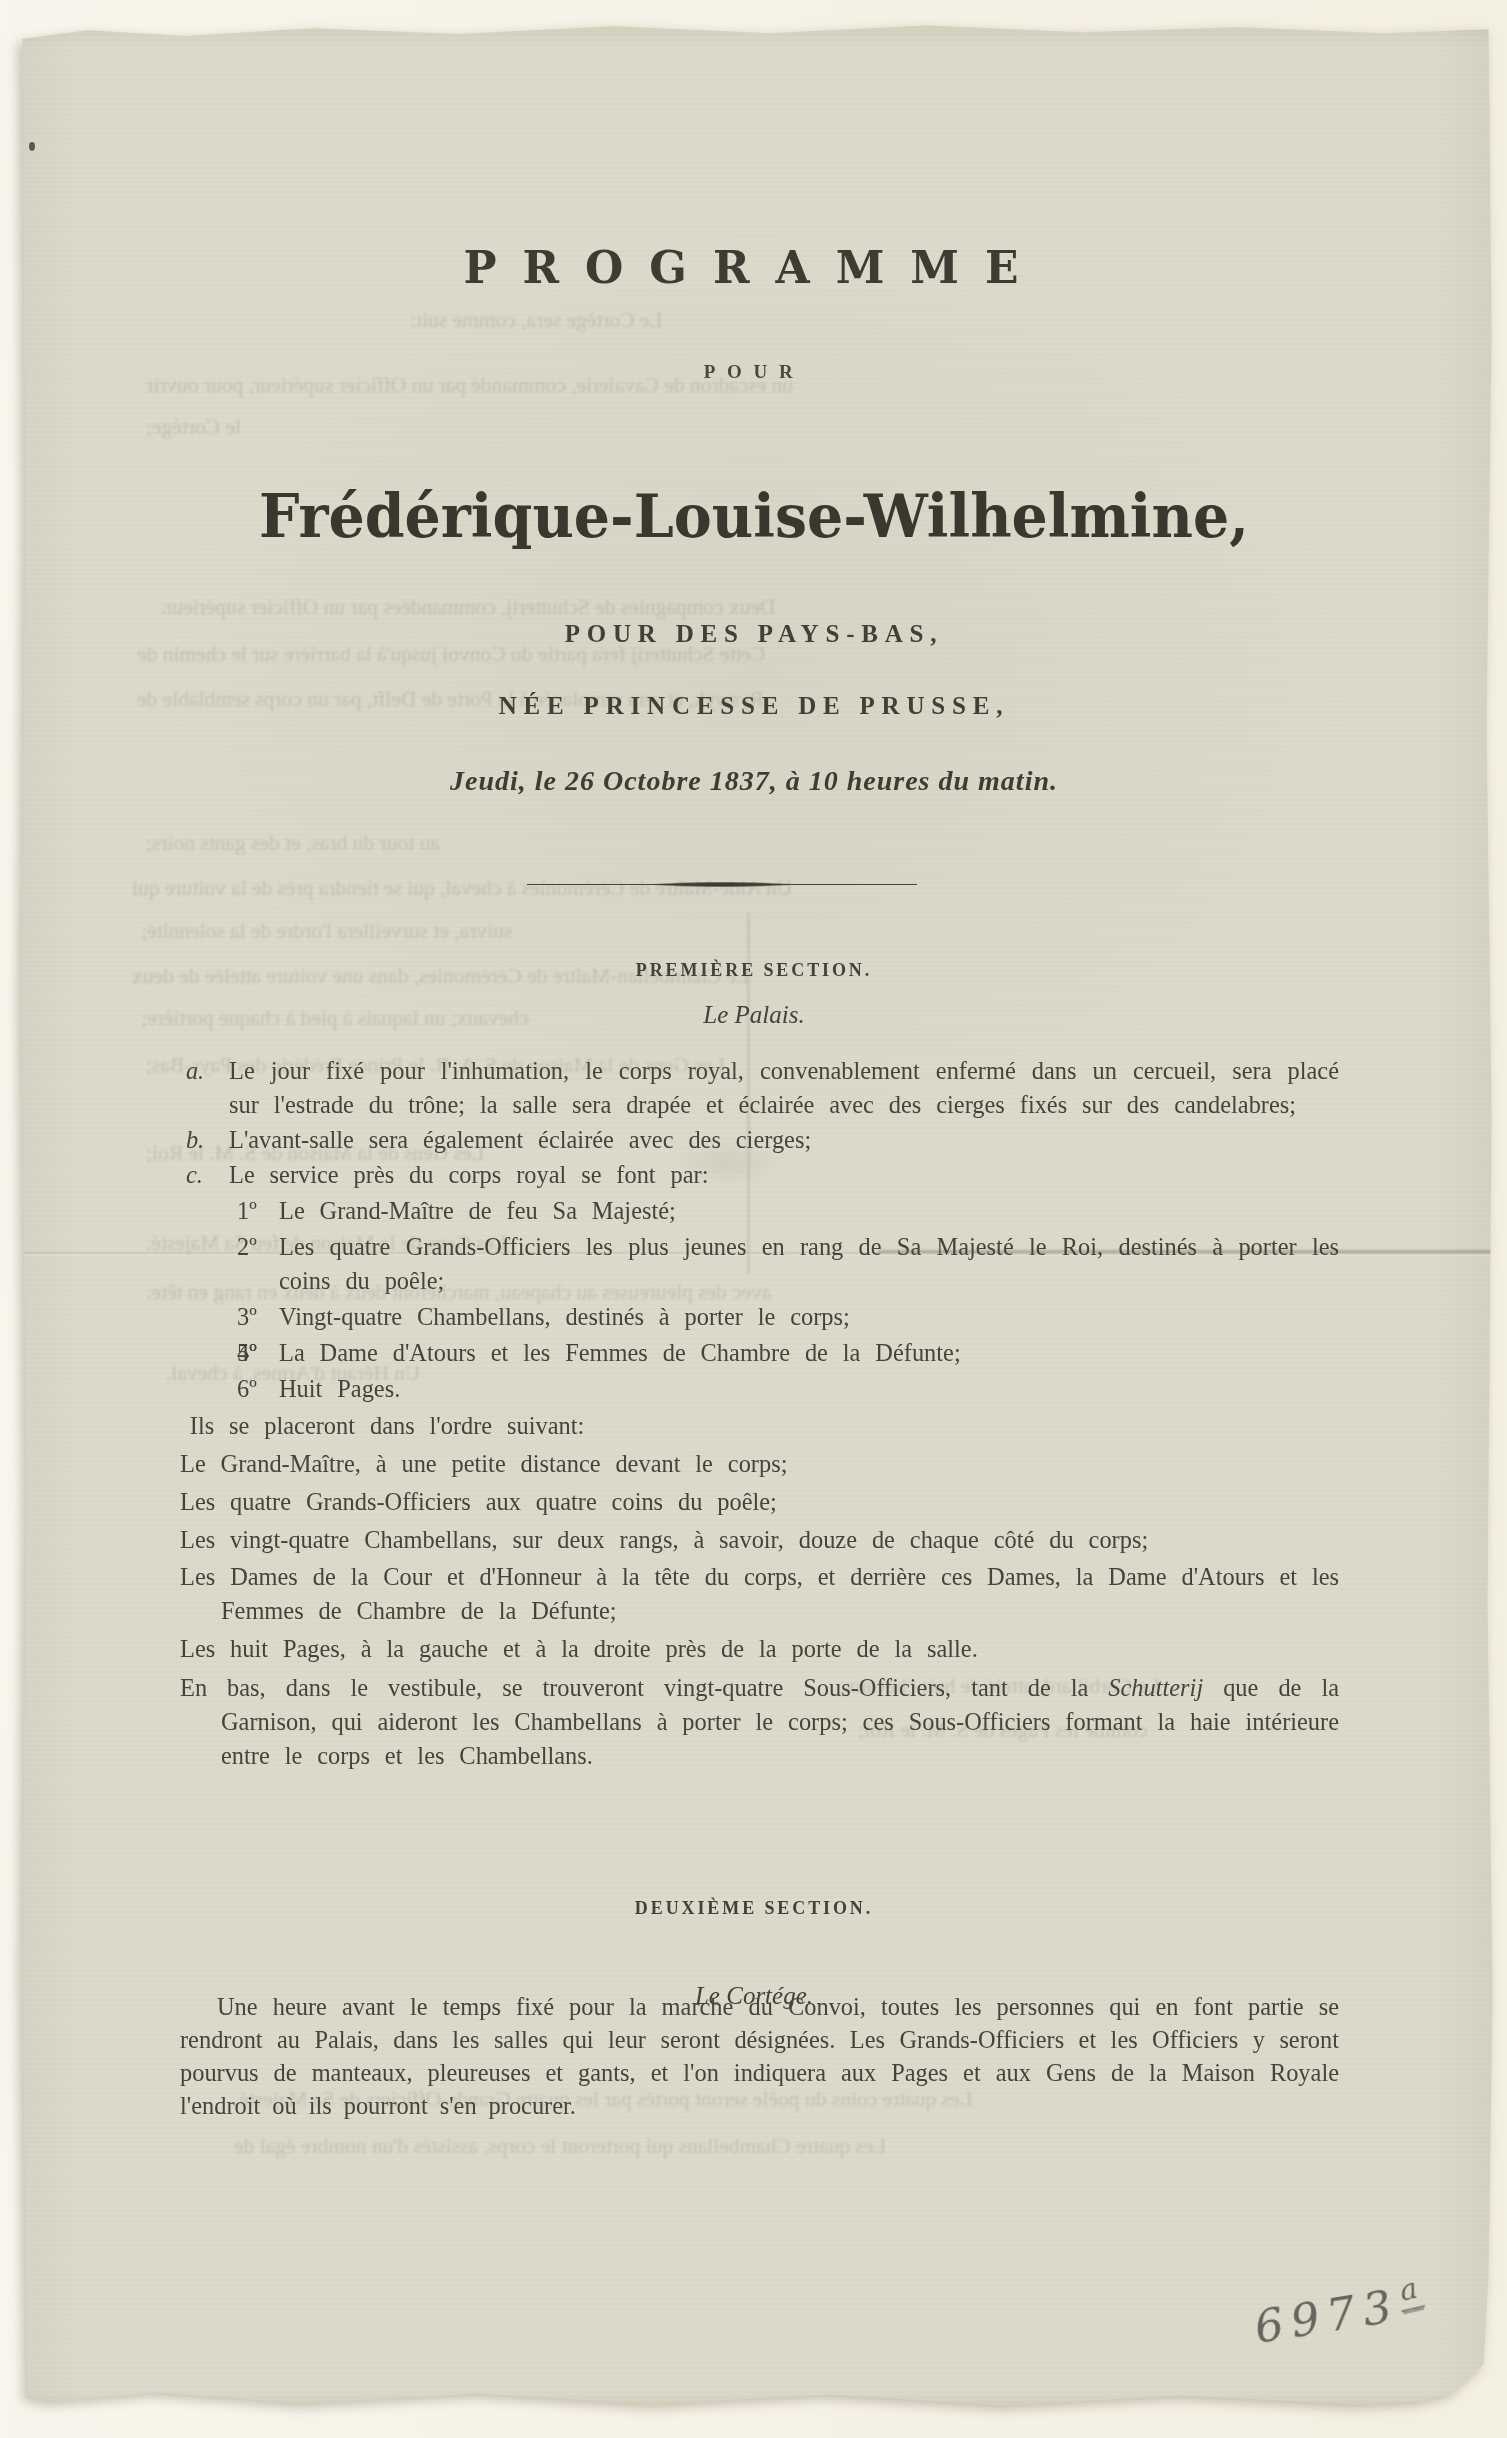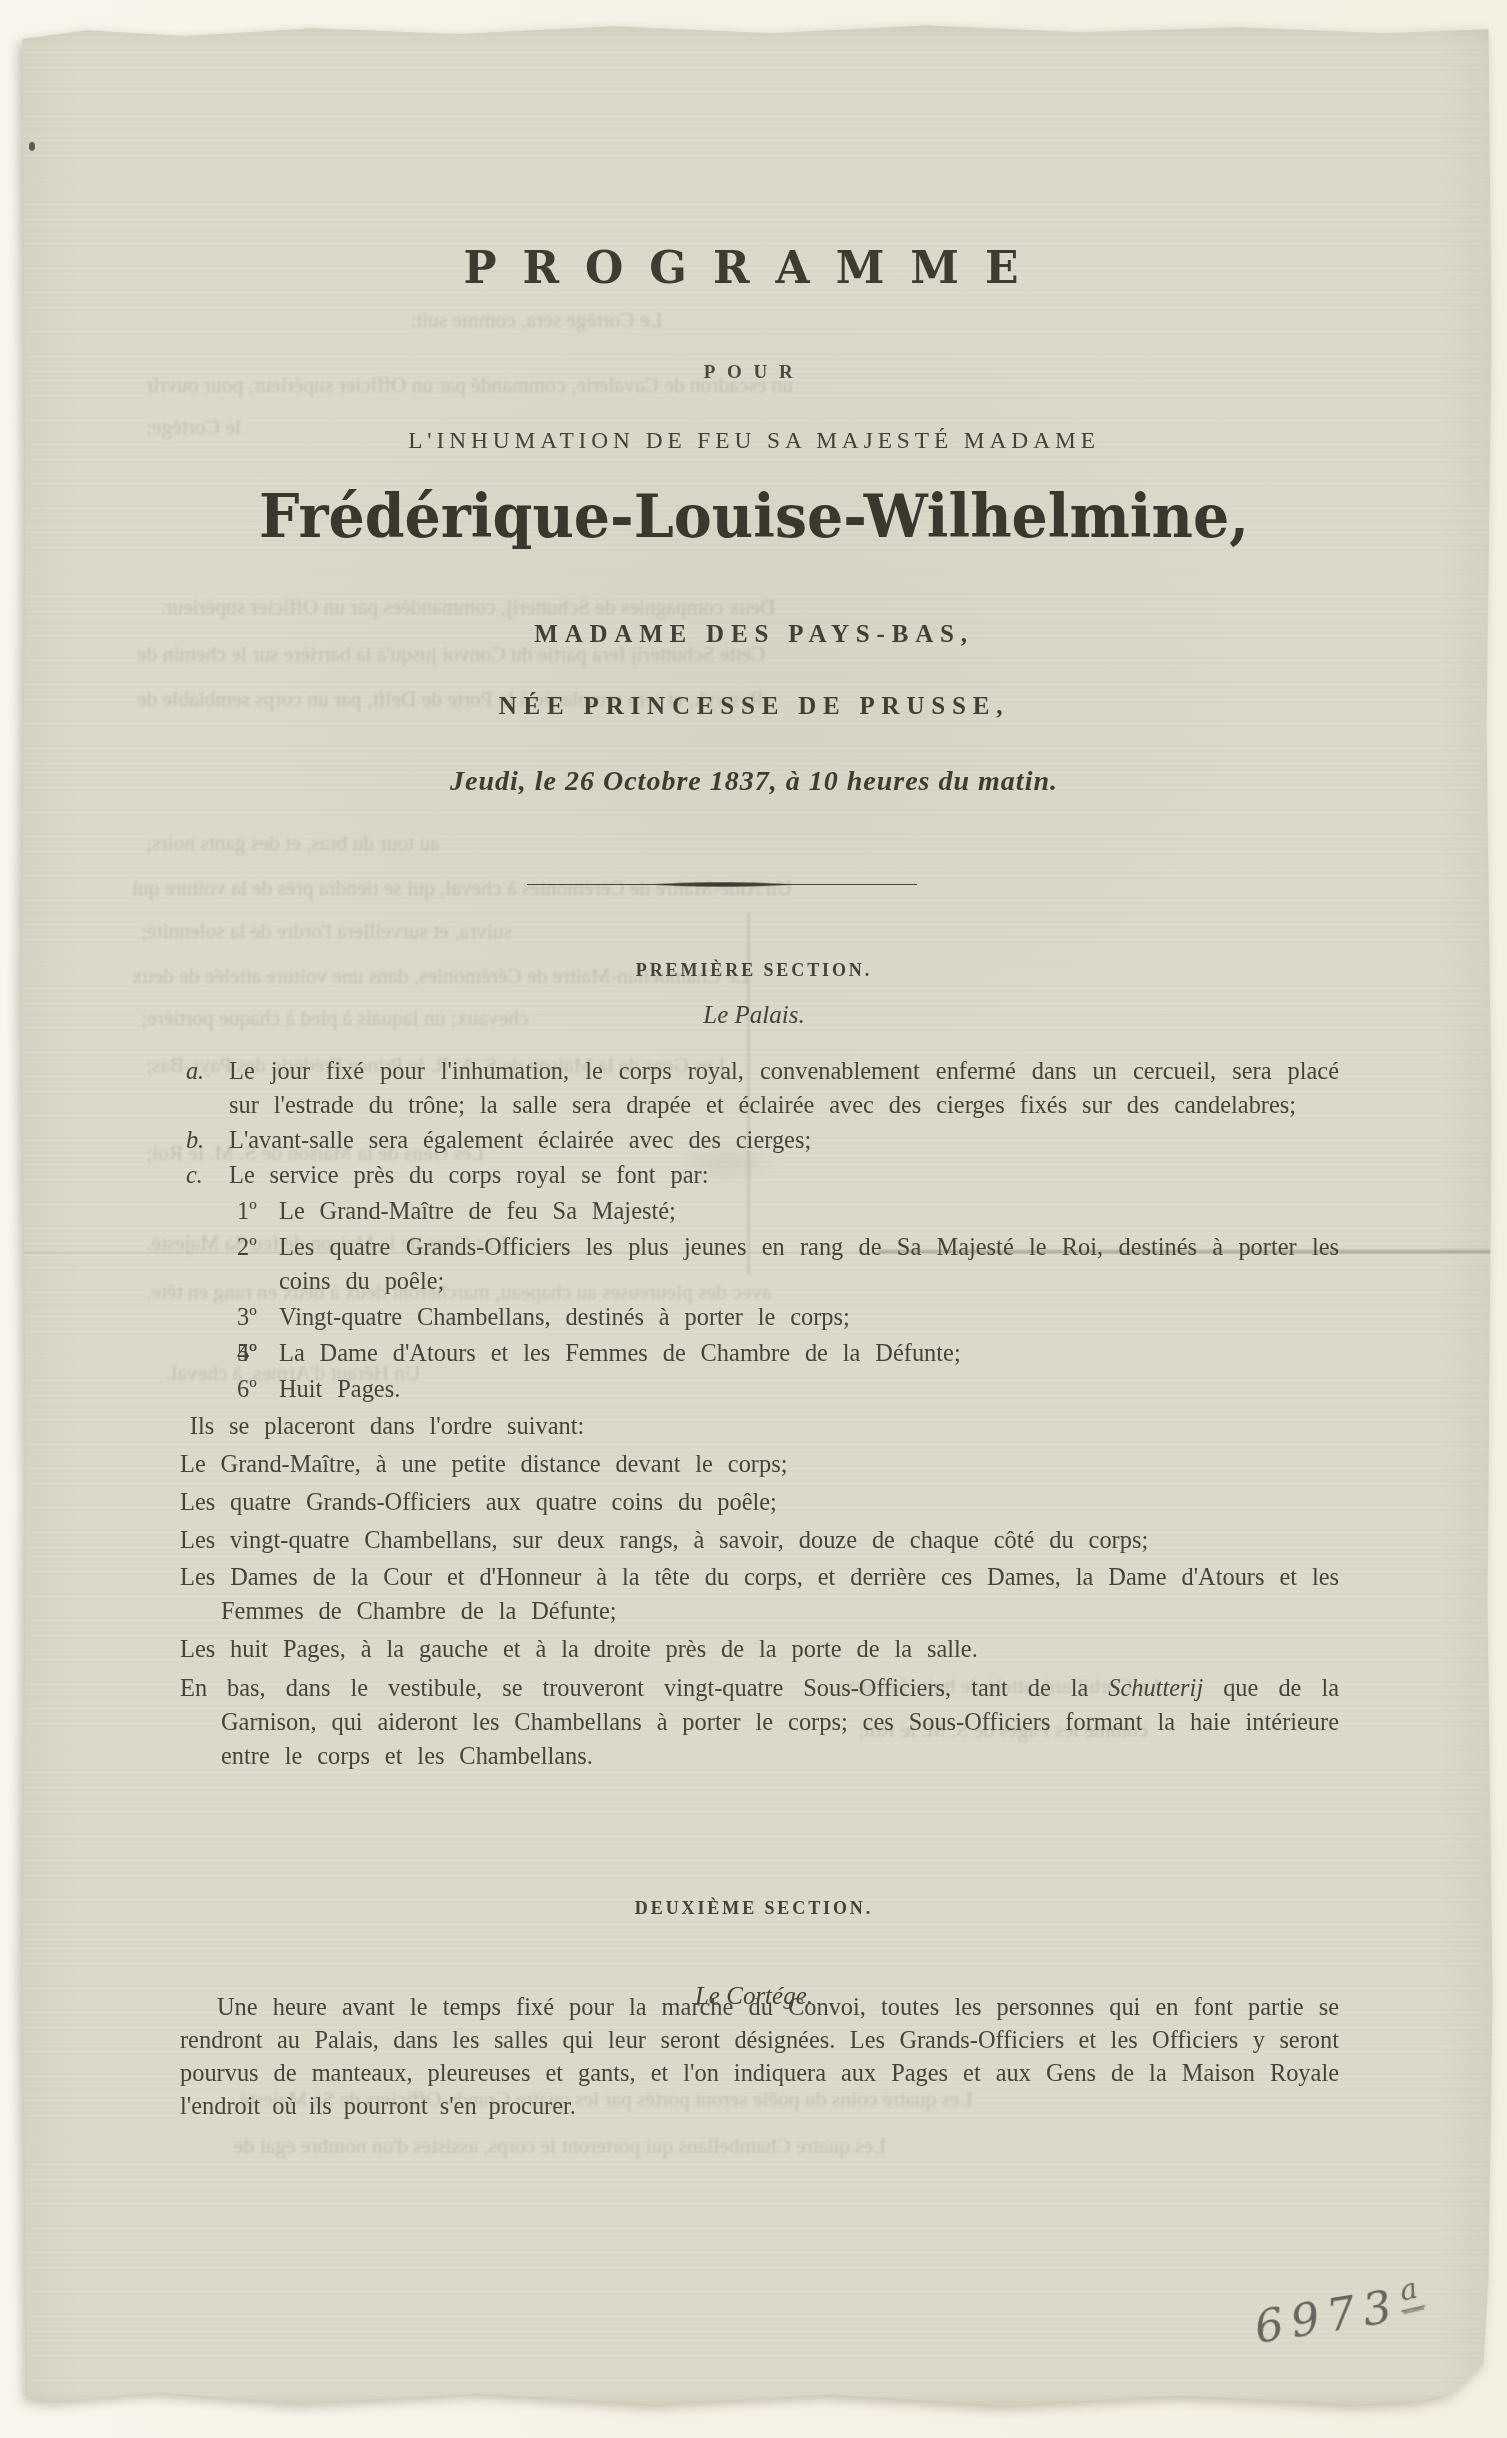--- a/index.html
+++ b/index.html
@@ -130,23 +130,22 @@
         <div class="crease-h"></div>
         <div class="crease-h2"></div>
         <div class="crease-v"></div>
         <div class="speck-1"></div>
         <div class="speck-2"></div>
         <div class="speck-3"></div>
         <div class="stain-1"></div>
 
         <div class="centered t-programme">PROGRAMME</div>
         <div class="centered t-pour">POUR</div>
-        <div class="centered t-inhum">L'INHUMATION DE FEU SA MAJESTÉ MADAME</div>
         <div class="centered t-name">Frédérique-Louise-Wilhelmine,</div>
-        <div class="centered t-reine">MADAME DES PAYS-BAS,</div>
+        <div class="centered t-reine">POUR DES PAYS-BAS,</div>
         <div class="centered t-nee">NÉE PRINCESSE DE PRUSSE,</div>
         <div class="centered t-date">Jeudi, le 26 Octobre 1837, à 10 heures du matin.</div>
 
         <div class="divider"></div>
 
         <div class="centered s-head">PREMIÈRE SECTION.</div>
         <div class="centered s-sub">Le Palais.</div>
 
         <div class="flow">
           <p class="litem">

